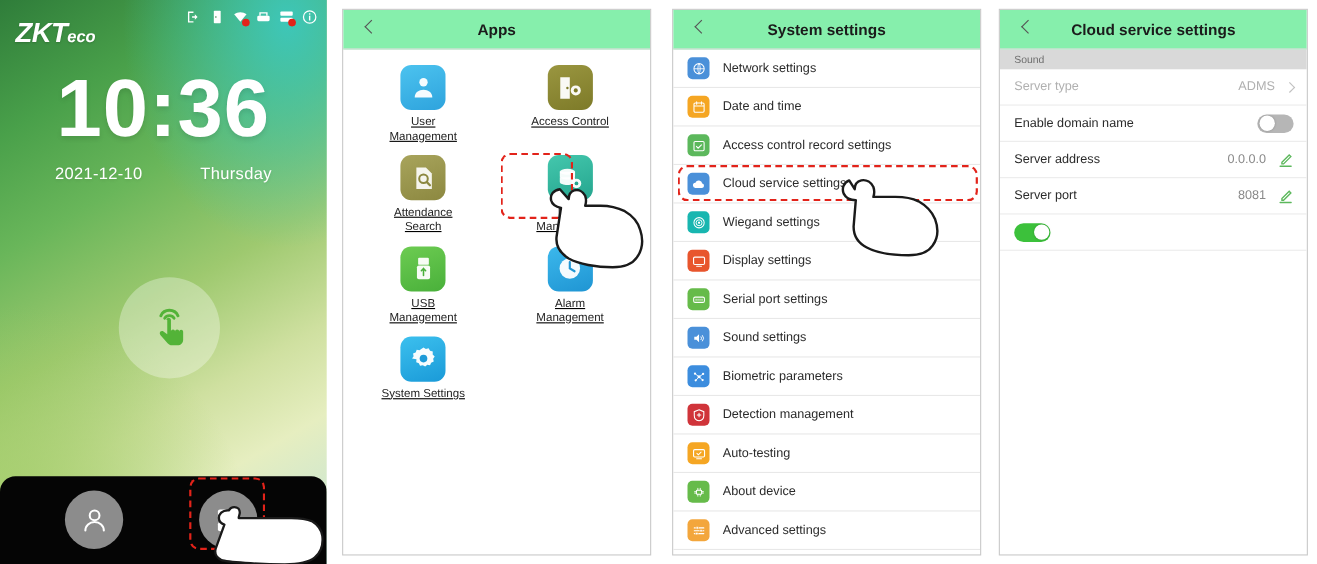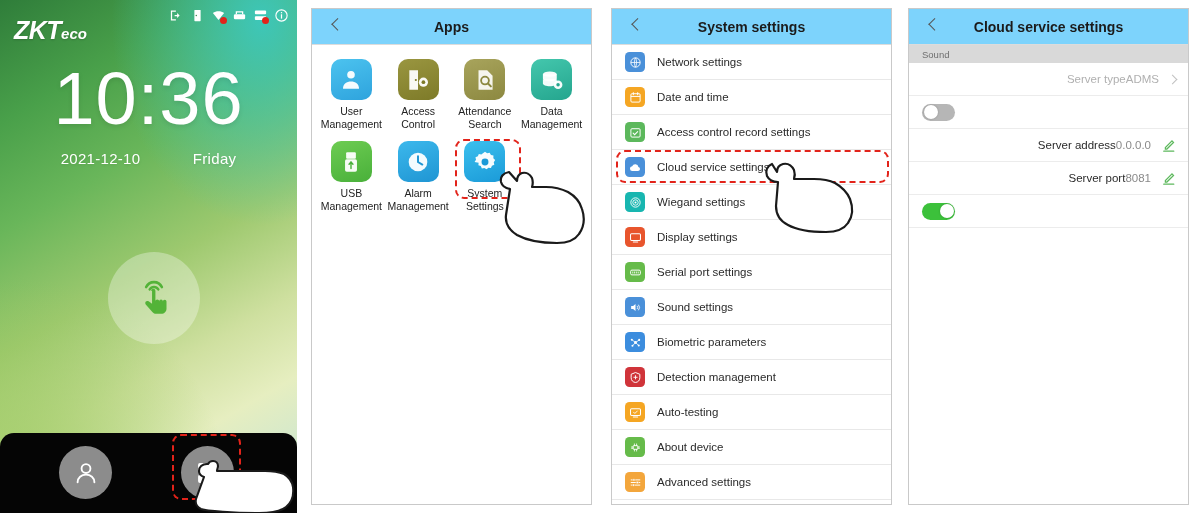--- a/index.html
+++ b/index.html
@@ -38,21 +38,21 @@
     font-style: italic; font-weight: bold;
     letter-spacing: -0.5px;
     text-shadow: 0 1px 2px rgba(0,0,0,0.18);
     line-height: 1;
   }
   .logo .big { font-size: 25px; }
   .logo .sml { font-size: 15px; letter-spacing: 0px; }
   .clock {
     position: absolute; left: 0; right: 0; top: 62px;
     text-align: center; color: #ffffff;
-    font-size: 74px; font-weight: 400; line-height: 1;
+    font-size: 74px; font-weight: 700; line-height: 1;
     letter-spacing: 1px;
     text-shadow: 0 2px 5px rgba(0,0,0,0.10);
   }
   .datebar {
     position: absolute; left: 0; right: 0; top: 150px;
     text-align: center; color: #ffffff;
     font-size: 15px; letter-spacing: 0.3px;
     text-shadow: 0 1px 3px rgba(0,0,0,0.10);
   }
   .datebar span { margin: 0 24px; }
@@ -85,38 +85,39 @@
     border: 1px solid #c9c9c9;
     overflow: hidden;
   }
   .p2 { left: 311px; }
   .p3 { left: 611px; }
   .p4 { left: 908px; }
   .titlebar {
     position: relative; height: 36px;
     border-bottom: 1px solid #dcdcdc;
     display: flex; align-items: center; justify-content: center;
-    background: #7dd3fc;
+    background: #86efac;
   }
   .title-text { font-size: 14px; font-weight: bold; color: #1b1b1b; }
   .back-chevron {
     position: absolute; left: 18px; top: 50%;
     transform: translateY(-50%);
     width: 9px; height: 9px;
     border-left: 1.6px solid #555; border-bottom: 1.6px solid #555;
     transform-origin: center;
     rotate: 45deg; margin-top: -4px;
   }
 
   
   .apps-grid {
     display: grid;
-    grid-template-columns: repeat(4, 1fr);
+    grid-template-columns: repeat(2, 1fr);
     padding: 14px 6px 0 6px;
     row-gap: 10px;
+    text-decoration: underline;
   }
   .app-cell {
     display: flex; flex-direction: column; align-items: center;
   }
   .app-icon {
     width: 41px; height: 41px; border-radius: 10px;
     display: flex; align-items: center; justify-content: center;
     margin-bottom: 5px;
   }
   .app-label {
@@ -144,21 +145,20 @@
     height: 18px; background: #d9d9d9;
     display: flex; align-items: center;
     padding-left: 13px;
     font-size: 9.5px; color: #6f6f6f;
   }
   .cfg-row {
     height: 33px;
     display: flex; align-items: center;
     padding: 0 12px 0 13px;
     border-bottom: 1px solid #ececec;
-    text-align: right;
   }
   .cfg-lbl { font-size: 11.5px; color: #2b2b2b; flex: 1 1 auto; }
   .cfg-lbl.dim { color: #b0b0b0; }
   .cfg-val { font-size: 11.5px; color: #8a8a8a; margin-right: 10px; }
   .cfg-val.dim { color: #b0b0b0; }
   .chev-right {
     width: 7px; height: 7px;
     border-right: 1.5px solid #c0c0c0; border-top: 1.5px solid #c0c0c0;
     rotate: 45deg;
   }
@@ -236,21 +236,21 @@
     </div>
 
     <div class="logo">
       <span class="big">ZKT</span><span class="sml">eco</span>
     </div>
 
     <div class="clock">10:36</div>
 
     <div class="datebar">
       <span>2021-12-10</span>
-      <span>Friday</span>
+      <span>Thursday</span>
     </div>
 
     <div class="touch-circle">
       <svg width="50" height="50" viewBox="0 0 64 64">
         <path d="M22 18a11 11 0 0 1 20 0" stroke="#53b338" stroke-width="3.4" fill="none" stroke-linecap="round"></path>
         <path d="M26.5 21a6.5 6.5 0 0 1 11 0" stroke="#53b338" stroke-width="3.2" fill="none" stroke-linecap="round"></path>
         <path d="M29.5 23v16.5l-4.4-3.2c-1.8-1.3-4.3-.3-4.3 2 0 .9.3 1.6.9 2.3l8.2 9.3c1.3 1.5 3.1 2.4 5 2.4h6.6c3.6 0 6.5-2.9 6.5-6.5v-9.2c0-1.3-1-2.4-2.3-2.4-1.3 0-2.3 1-2.3 2.3 0-1.4-1-2.5-2.4-2.5s-2.4 1.1-2.4 2.4c0-1.4-1.1-2.4-2.4-2.4-1.3 0-2.4 1-2.4 2.4V23c0-1.5-1.2-2.7-2.7-2.7-1.5 0-2.6 1.2-2.6 2.7z" fill="#53b338"></path>
       </svg>
     </div>
 
@@ -521,20 +521,21 @@
 
     <div class="sec-header">Sound</div>
 
     <div class="cfg-row">
       <span class="cfg-lbl dim">Server type</span>
       <span class="cfg-val dim">ADMS</span>
       <span class="chev-right"></span>
     </div>
 
     <div class="cfg-row">
+      <span class="cfg-lbl">Enable domain name</span>
       <span class="toggle off">
           <span class="knob"></span>
         </span>
     </div>
 
     <div class="cfg-row">
       <span class="cfg-lbl">Server address</span>
       <span class="cfg-val">0.0.0.0</span>
       <span class="pencil">
         <svg width="15" height="15" viewBox="0 0 24 24">

